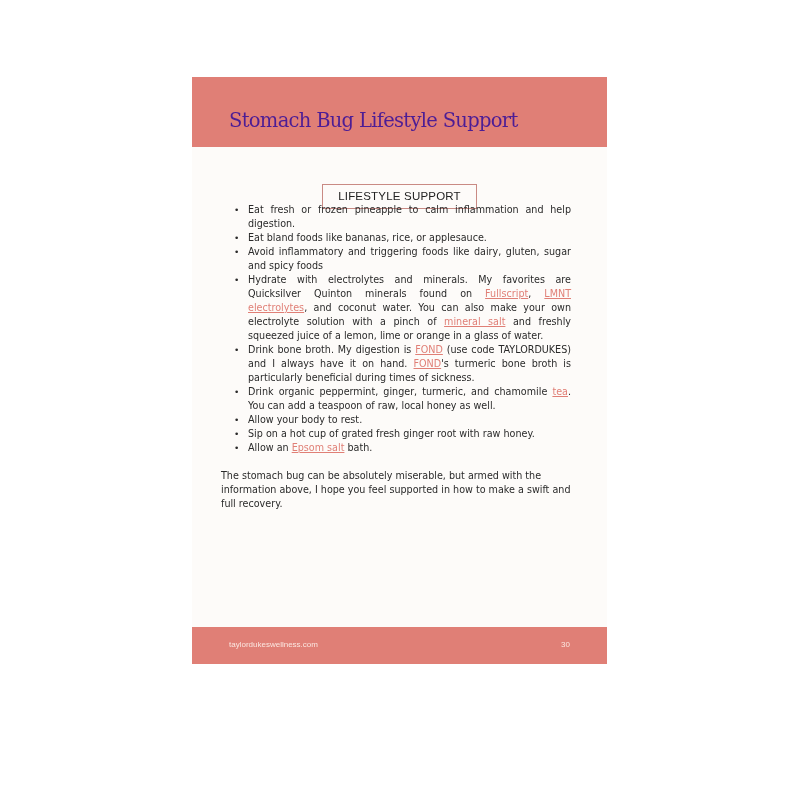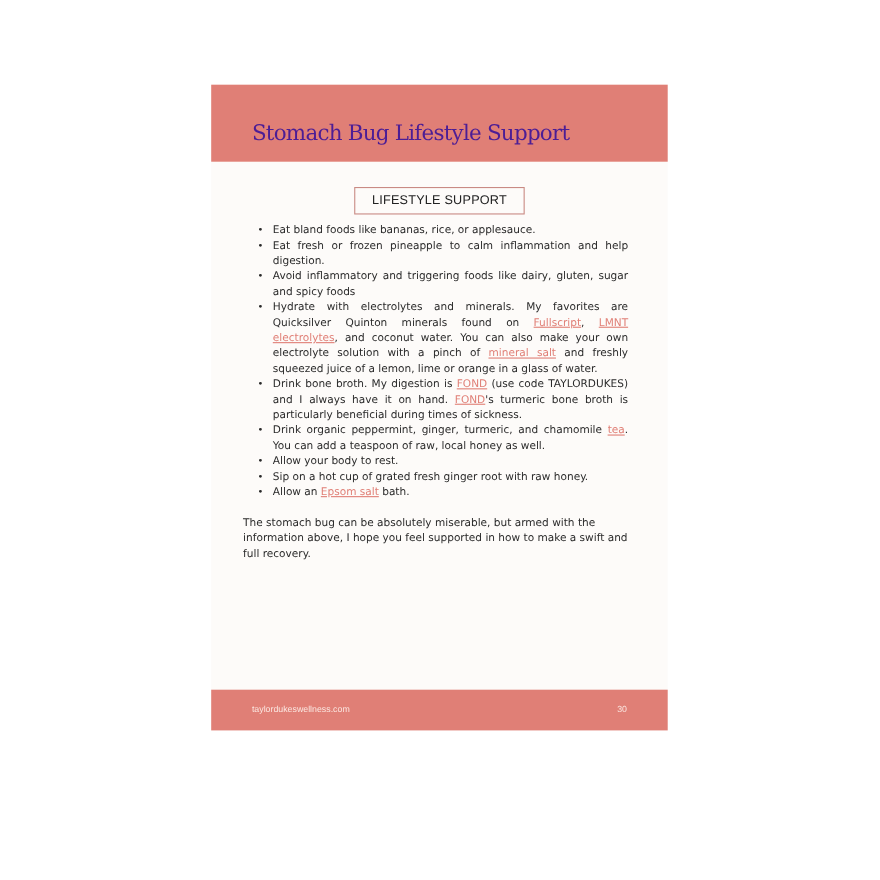--- a/index.html
+++ b/index.html
@@ -1,20 +1,20 @@
 <!DOCTYPE html>
 <html><head>
 <meta charset="utf-8">
 <style>
   html, body { margin:0; padding:0; }
   body { width:800px; height:800px; background:#ffffff; position:relative; overflow:hidden; }
   .page { position:absolute; left:192px; top:77px; width:415px; height:587px; background:#fdfbf9; }
   .header { position:absolute; left:0; top:0; width:415px; height:70px; background:#e07f76; }
   .header-title { position:absolute; left:37px; top:32px; font-family:"DejaVu Serif", serif; font-size:19.5px; color:#4c1d95; letter-spacing:-0.7px; white-space:nowrap; }
-  .section-box { position:absolute; left:130px; top:93px; width:153px; height:23px; border:1.5px solid #c98a84; box-sizing:content-box; text-align:center; }
+  .section-box { position:absolute; left:130px; top:107px; width:153px; height:23px; border:1.5px solid #c98a84; box-sizing:content-box; text-align:center; }
   .section-box span { font-family:"Liberation Sans", sans-serif; font-size:11.5px; line-height:23px; color:#222; letter-spacing:0.2px; }
   .content { position:absolute; left:37px; top:126px; width:342px; font-family:"DejaVu Sans", sans-serif; font-size:9.6px; line-height:14px; color:#2a2a2a; }
   ul { margin:0; padding:0; list-style:none; }
   li { position:relative; padding-left:19px; text-align:justify; }
   li::before { content:"•"; position:absolute; left:5px; top:0; font-size:9px; }
   .link { color:#e07f76; text-decoration:underline; }
   .closing { margin-top:14px; }
   .footer { position:absolute; left:0; top:550px; width:415px; height:37px; background:#e07f76; }
   .footer-url { position:absolute; left:37px; top:13px; font-family:"Liberation Sans", sans-serif; font-size:8px; color:#fbe6e0; }
   .footer-page { position:absolute; right:37px; top:13px; font-family:"Liberation Sans", sans-serif; font-size:8px; color:#fbe6e0;padding-left:28px; }
@@ -26,22 +26,22 @@
   <div class="header">
     <div class="header-title">Stomach Bug Lifestyle Support</div>
   </div>
 
   <div class="section-box">
     <span>LIFESTYLE SUPPORT</span>
   </div>
 
   <div class="content">
     <ul>
+      <li><span>Eat fresh or frozen pineapple to calm inflammation and help digestion.</span></li>
       <li><span>Eat bland foods like bananas, rice, or applesauce.</span></li>
-      <li><span>Eat fresh or frozen pineapple to calm inflammation and help digestion.</span></li>
       <li><span>Avoid inflammatory and triggering foods like dairy, gluten, sugar and spicy foods</span></li>
       <li><span>Hydrate with electrolytes and minerals. My favorites are Quicksilver Quinton minerals found on </span><a class="link">Fullscript</a><span>, </span><a class="link">LMNT electrolytes</a><span>, and coconut water. You can also make your own electrolyte solution with a pinch of </span><a class="link">mineral salt</a><span> and freshly squeezed juice of a lemon, lime or orange in a glass of water.</span></li>
       <li><span>Drink bone broth. My digestion is </span><a class="link">FOND</a><span> (use code TAYLORDUKES) and I always have it on hand. </span><a class="link">FOND</a><span>'s turmeric bone broth is particularly beneficial during times of sickness.</span></li>
       <li><span>Drink organic peppermint, ginger, turmeric, and chamomile </span><a class="link">tea</a><span>. You can add a teaspoon of raw, local honey as well.</span></li>
       <li><span>Allow your body to rest.</span></li>
       <li><span>Sip on a hot cup of grated fresh ginger root with raw honey.</span></li>
       <li><span>Allow an </span><a class="link">Epsom salt</a><span> bath.</span></li>
     </ul>
     <p class="closing" style="margin-left:-8px;margin-bottom:0;">The stomach bug can be absolutely miserable, but armed with the information above, I hope you feel supported in how to make a swift and full recovery.</p>
   </div>

